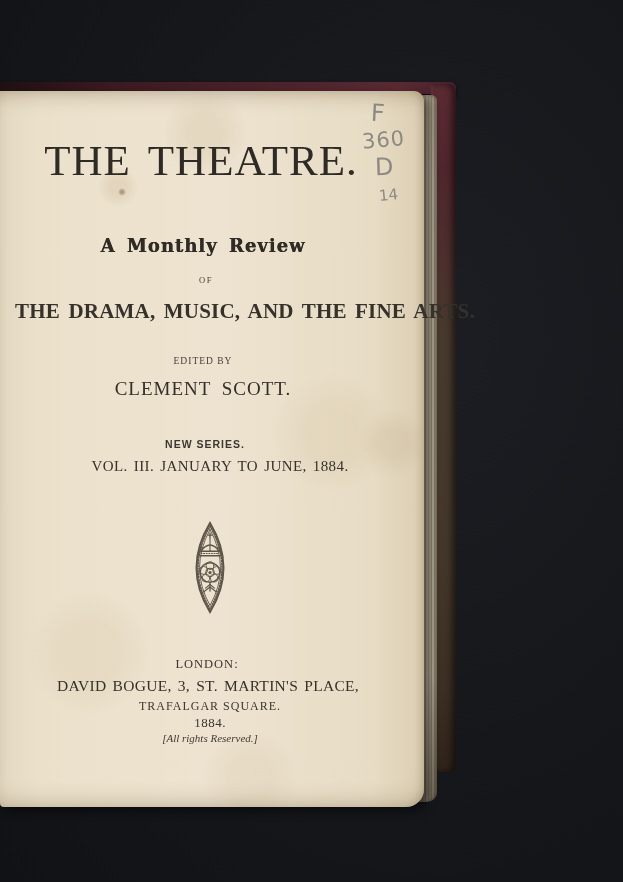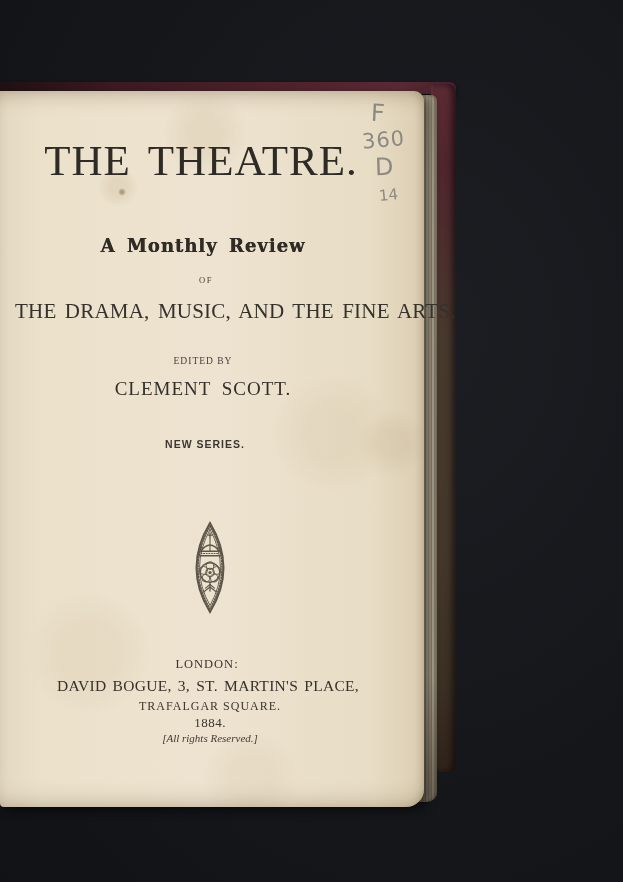--- a/index.html
+++ b/index.html
@@ -50,21 +50,21 @@
       radial-gradient(circle at 250px 688px, rgba(160,120,65,.06) 0 22px, rgba(160,120,65,0) 48px);
   }
   
   .line{
     position:absolute;left:0;width:424px;text-align:center;line-height:1;
     color:#38332c;white-space:nowrap;
   }
   .l-title   {top:48px;  font-size:43px; letter-spacing:1px; word-spacing:6px; color:#2e2a25; transform:translateX(-11px);}
   .l-monthly {top:146px; font-size:18px; font-family:"DejaVu Serif",serif; font-weight:bold; letter-spacing:1px; word-spacing:4px; color:#2f2b25; text-shadow:.4px 0 0 currentColor; transform:translateX(-9px);}
   .l-of      {top:185px; font-size:8.5px; letter-spacing:1.5px; color:#4a443b; transform:translateX(-6px);}
-  .l-drama   {top:210px; font-size:21px; letter-spacing:.2px; word-spacing:3px; color:#35312b; transform:translateX(15px);}
+  .l-drama   {top:210px; font-size:21px; letter-spacing:.2px; word-spacing:3px; color:#35312b; transform:translateX(15px);font-weight:bold;}
   .l-edited  {top:266px; font-size:9.5px; letter-spacing:1px; color:#45403a; transform:translateX(-9px);}
   .l-editor  {top:288px; font-size:19px; letter-spacing:1px; word-spacing:5px; color:#332f29; transform:translateX(-9px);}
   .l-series  {top:348px; font-size:10.5px; font-family:"Liberation Sans",sans-serif; font-weight:600; letter-spacing:1px; color:#3b3630; transform:translateX(-7px);}
   .l-volume  {top:368px; font-size:15px; letter-spacing:.4px; word-spacing:2px; color:#36322b; transform:translateX(8px);}
   .l-city    {top:567px; font-size:12.5px; letter-spacing:1px; color:#3a352e; transform:translateX(-5px);}
   .l-pub     {top:587px; font-size:15.5px; letter-spacing:.3px; word-spacing:2px; color:#35302a; transform:translateX(-4px);}
   .l-addr    {top:609px; font-size:12px; letter-spacing:1px; color:#3c372f; transform:translateX(-2px);}
   .l-year    {top:625px; font-size:13px; letter-spacing:.5px; color:#38332c; transform:translateX(-2px);}
   .l-rights  {top:642px; font-size:11px; font-style:italic; color:#403a32; transform:translateX(-2px);}
   
@@ -98,20 +98,21 @@
     <div class="hw hw-3">14</div>
 
     <div class="line l-monthly">A Monthly Review</div>
     <div class="line l-of">OF</div>
     <div class="line l-drama">THE DRAMA, MUSIC, AND THE FINE ARTS.</div>
 
     <div class="line l-edited">EDITED BY</div>
     <div class="line l-editor">CLEMENT SCOTT.</div>
 
     <div class="line l-series">NEW SERIES.</div>
+    <div class="line l-volume">VOL. III. JANUARY TO JUNE, 1884.</div>
 
     <svg class="emblem" viewBox="0 0 60 93" xmlns="http://www.w3.org/2000/svg" fill="none" stroke="#4a4237" stroke-linecap="round">
 
       <path d="M30 2 Q57 47 30 91 Q3 47 30 2 Z" stroke-width="2"></path>
 
       <path d="M30 8.5 Q51 47 30 84.5 Q9 47 30 8.5 Z" stroke-width="0.9"></path>
 
       <path d="M30 5.2 Q54 47 30 87.8 Q6 47 30 5.2 Z" stroke-width="1.6" stroke-dasharray="1.1 1.7"></path>
 
       <path d="M30 12 v5.5 M27.9 14.1 h4.2" stroke-width="1.3"></path>

